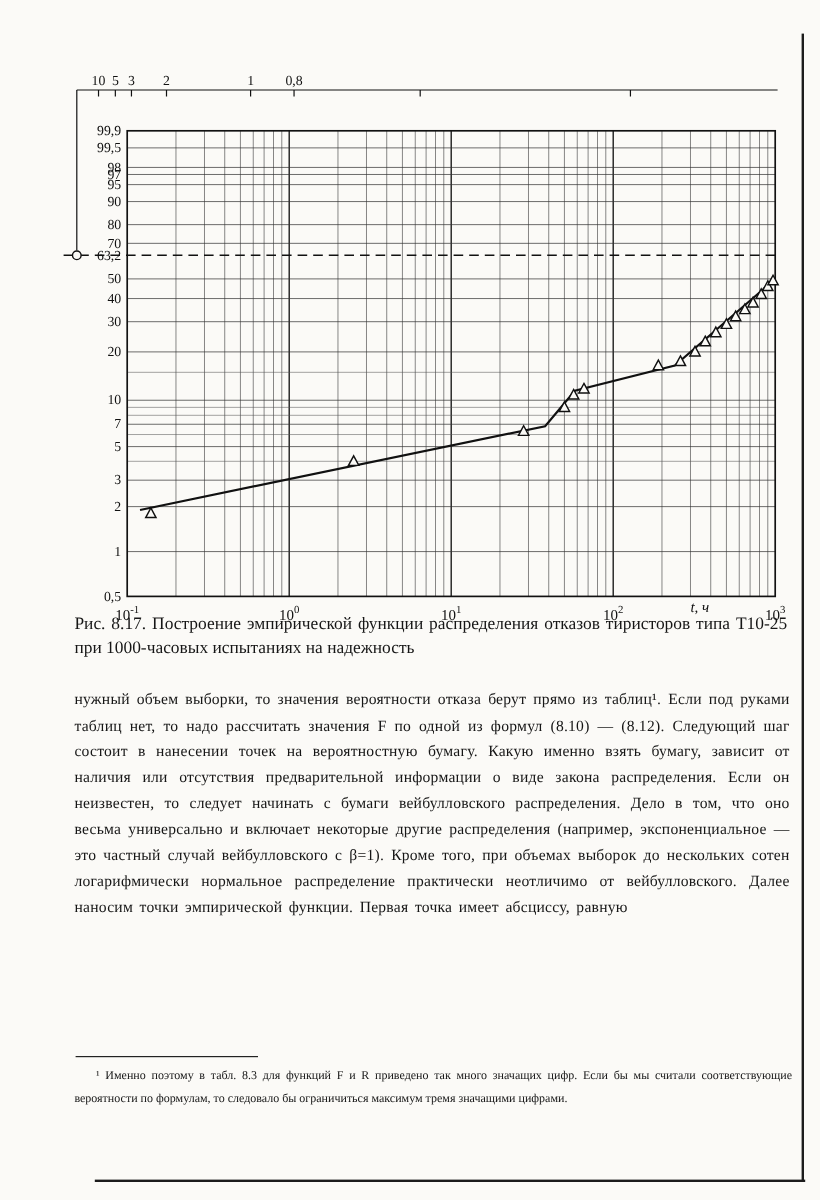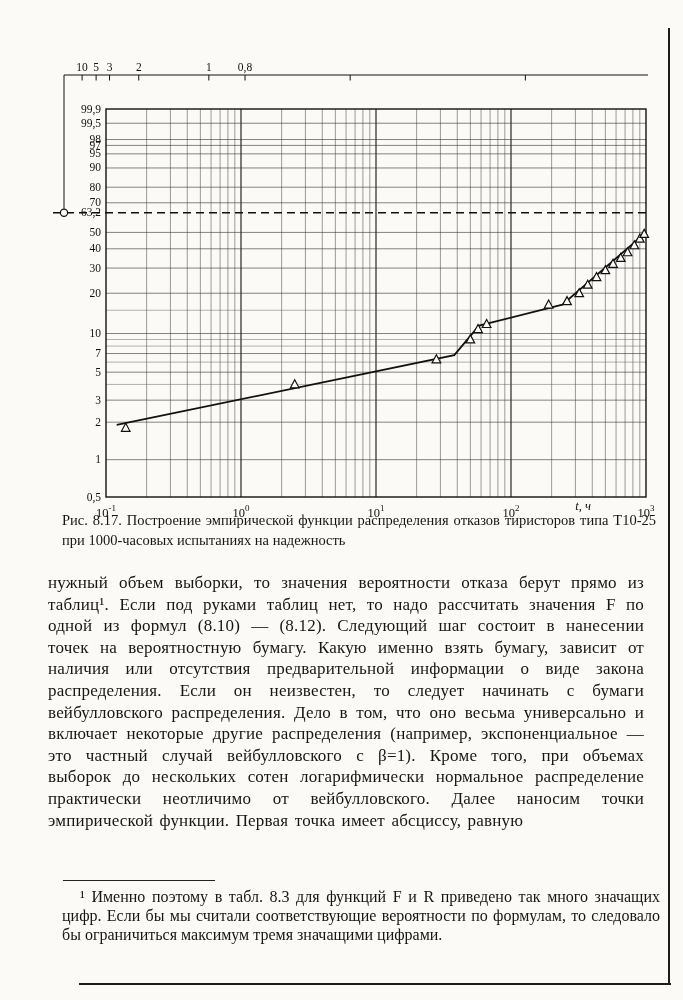--- a/index.html
+++ b/index.html
@@ -11,31 +11,31 @@
     font-family: "Liberation Serif", serif;
     color: #161616;
   }
   .figure { position: absolute; top: 26px; left: 6px; width: 664px; margin-top: 33px; }
   svg text { font-family: "Liberation Serif", serif; }
   .caption {
     position: absolute; top: 511px; left: 62px; width: 594px;
     font-size: 14.5px; line-height: 19.5px; text-align: justify; margin: 0;
   }
   .body-text {
-    position: absolute; top: 572px; left: 48px; width: 596px;
-    font-size: 17px; line-height: 21.6px; text-align: justify;
+    position: absolute; top: 572px; left: 62px; width: 596px;
+    font-size: 13px; line-height: 21.6px; text-align: justify;
     letter-spacing: 0.2px; word-spacing: 2px; margin: 0;
   }
   .footnote-sep {
     position: absolute; top: 880px; left: 63px; width: 152px;
     border-top: 1.5px solid #222;
   }
   .footnote {
     position: absolute; top: 887px; left: 62px; width: 598px;
-    font-size: 16px; line-height: 19px; text-align: justify;
+    font-size: 10px; line-height: 19px; text-align: justify;
     text-indent: 18px; margin: 0;
   }
   .scan-edge-right {
     position: absolute; left: 668px; top: 28px; width: 2px; height: 956px;
     background: #1c1c1c;
   }
   .scan-edge-bottom {
     position: absolute; left: 79px; top: 983px; width: 592px; height: 2px;
     background: #1c1c1c;
   }

